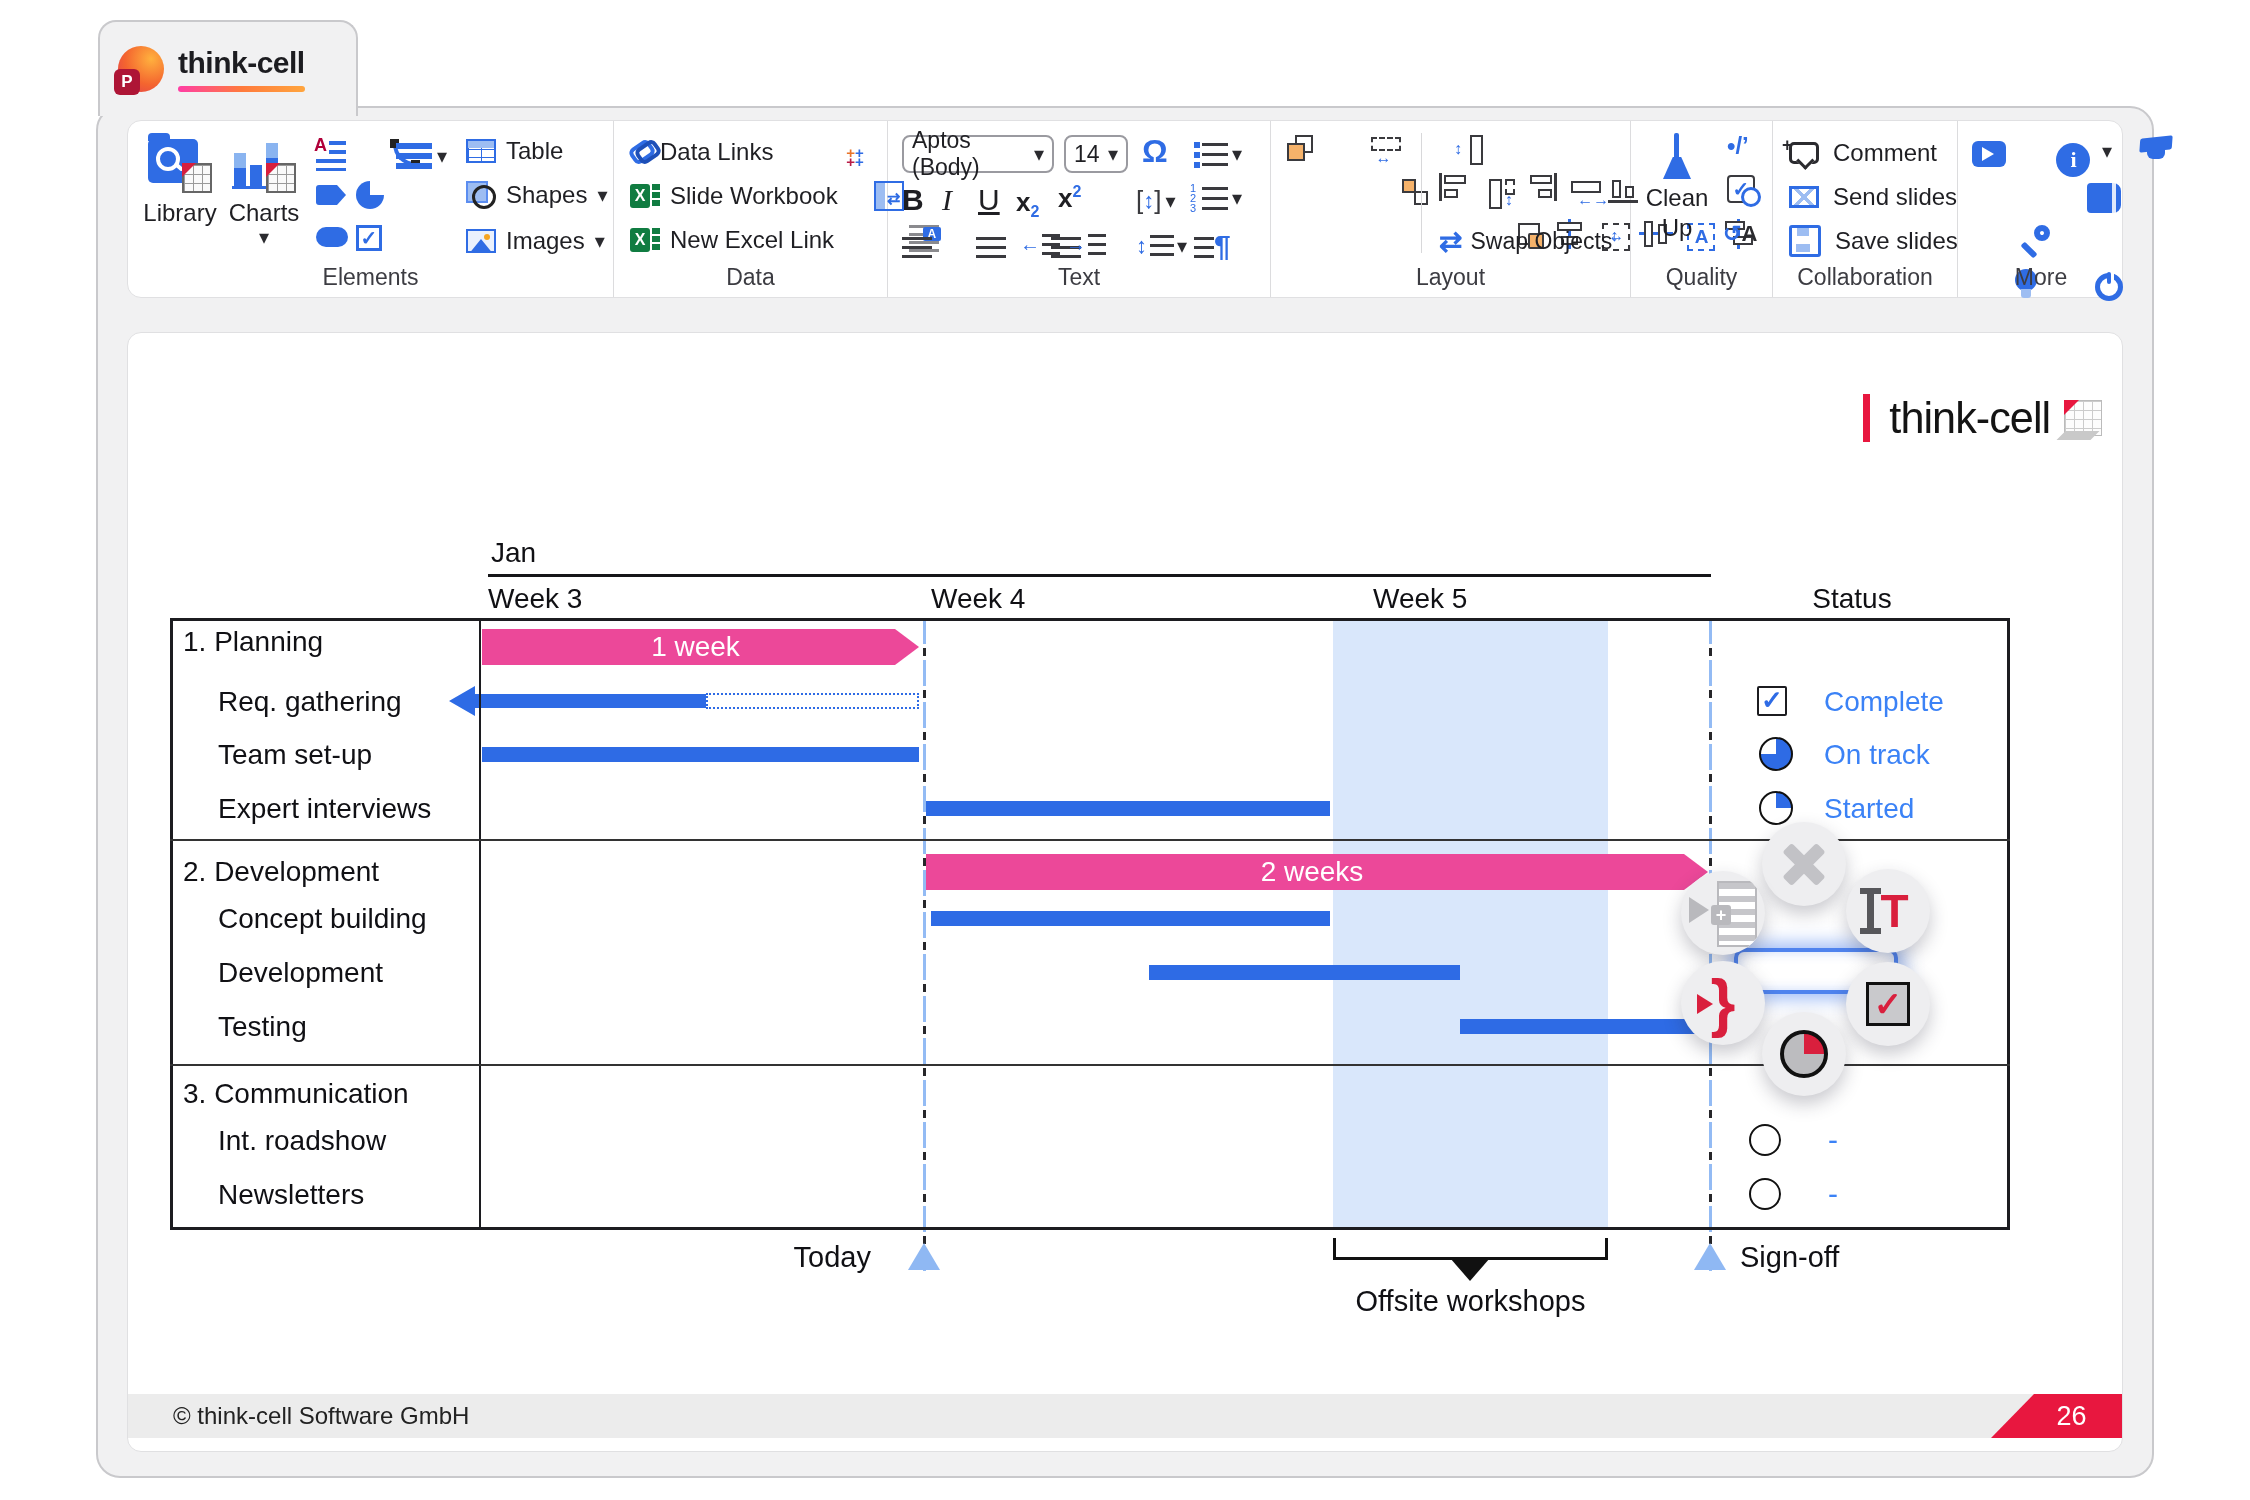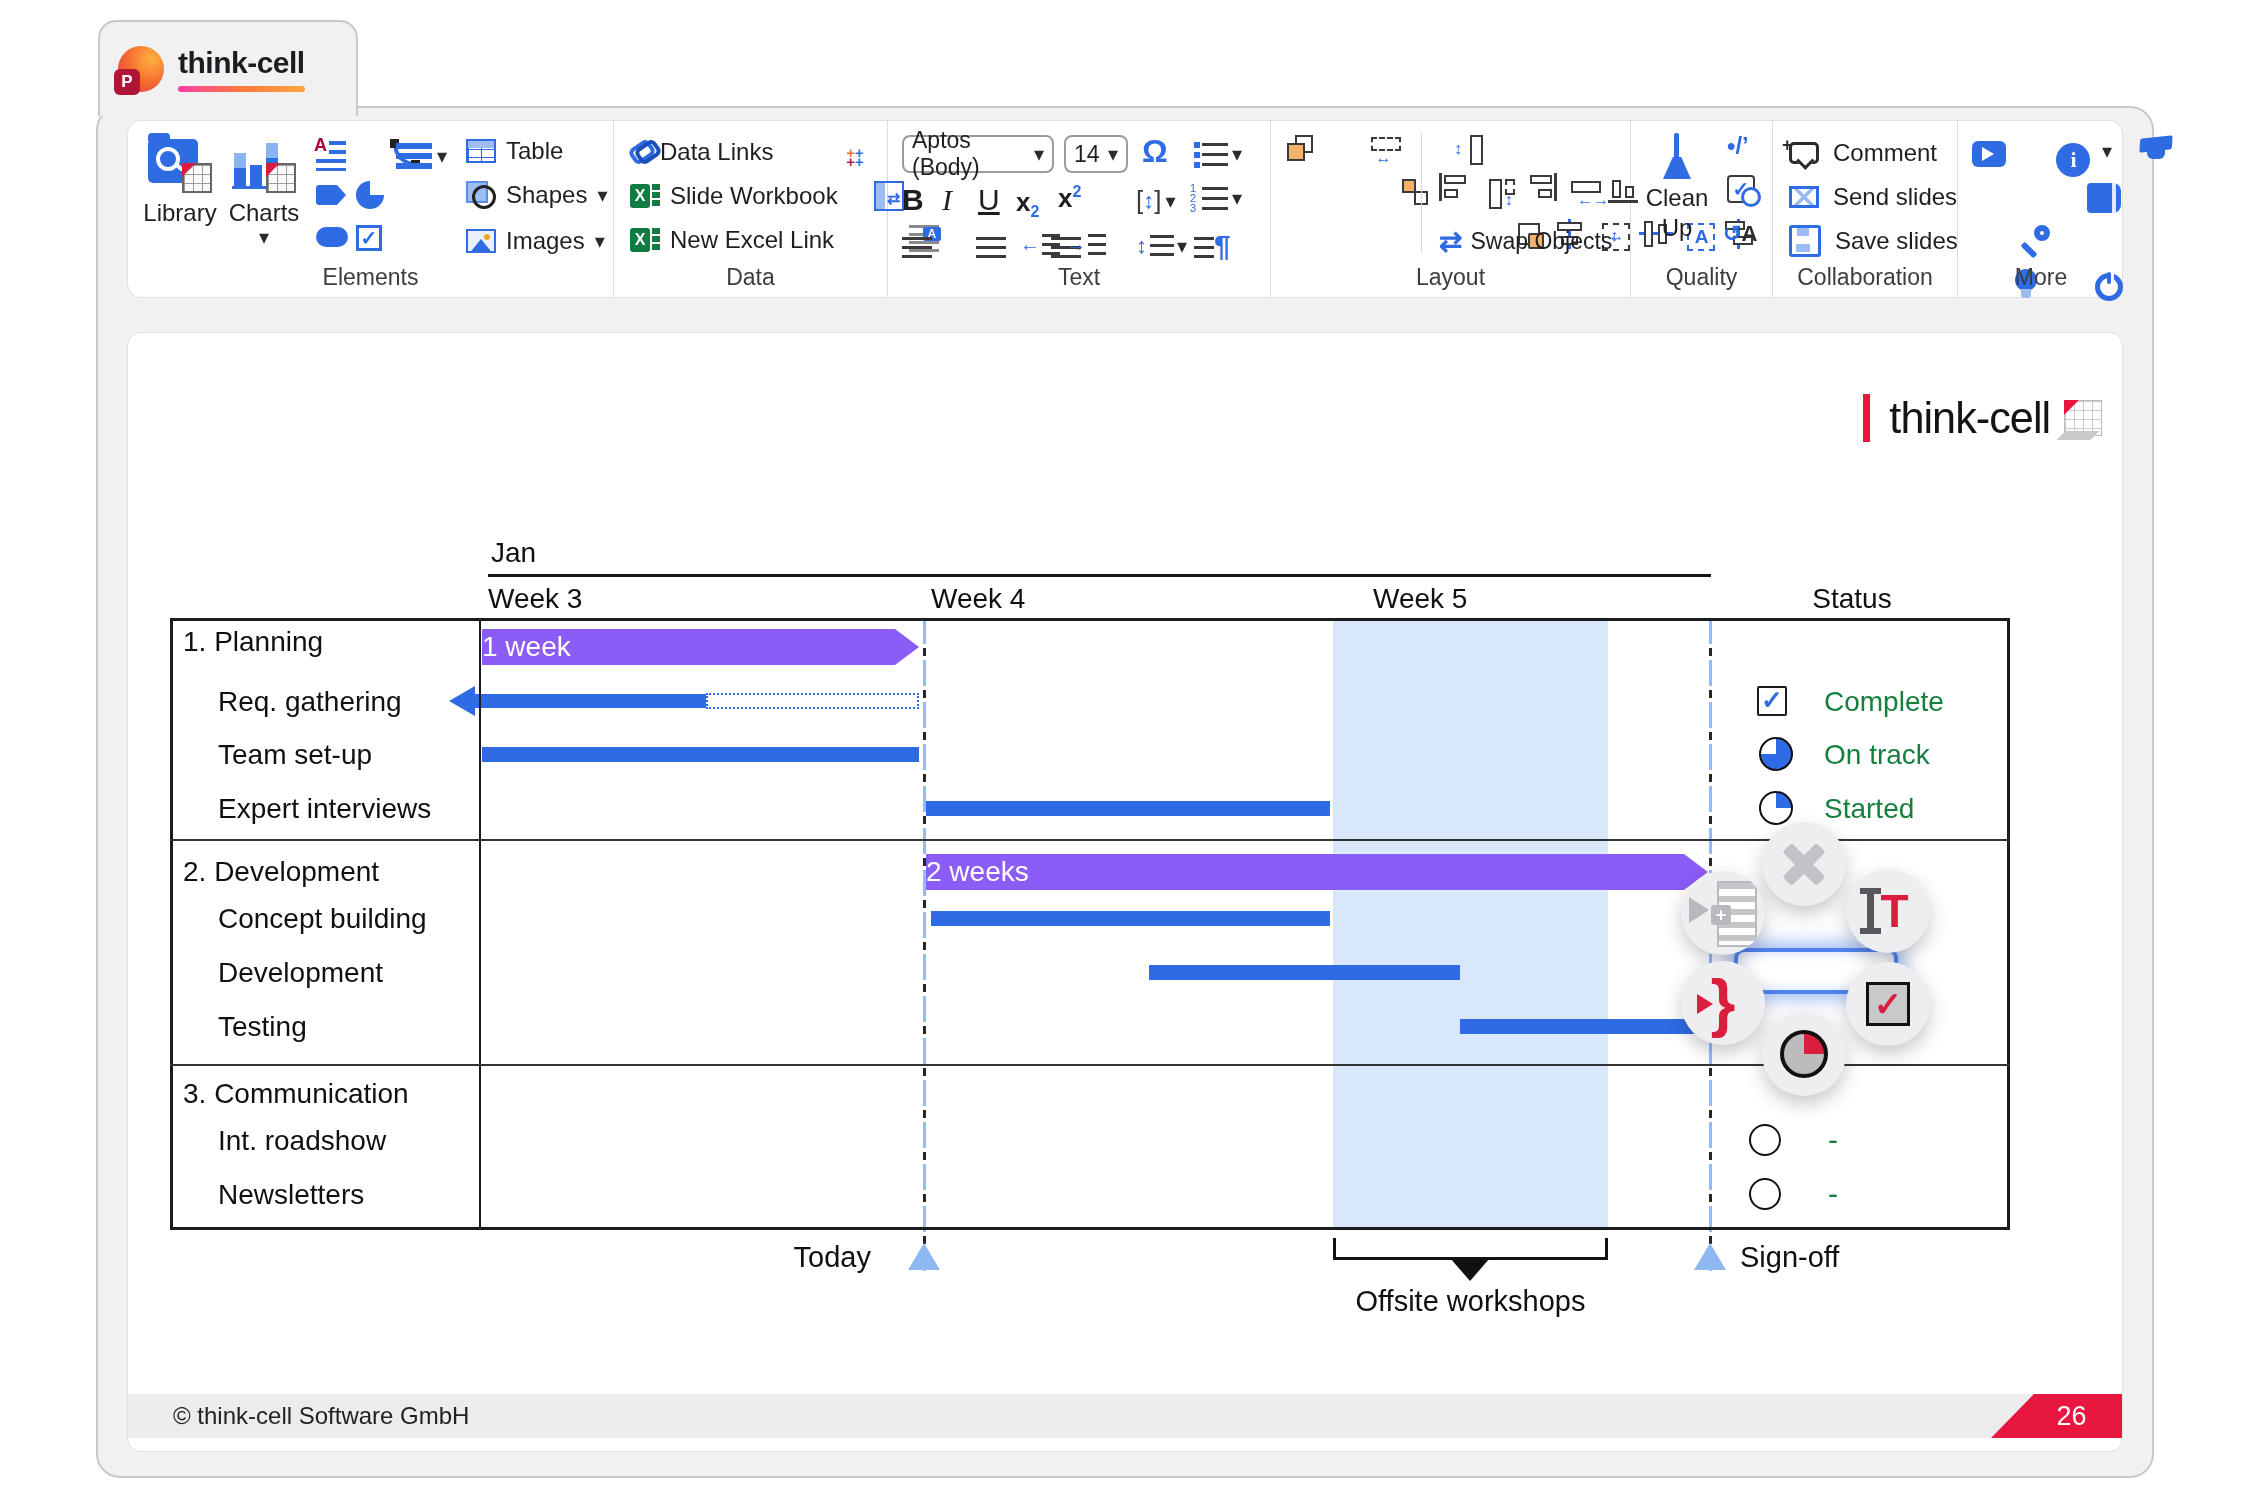--- a/index.html
+++ b/index.html
@@ -146,26 +146,26 @@
   .tc-cube:after{content:"";position:absolute;left:-4px;bottom:-5px;width:34px;height:9px;background:#c9c9c9;transform:skewX(-45deg);}
   .glabeltxt{font-size:28px;color:#101014;}
   .band{position:absolute;left:1205px;top:288px;width:275px;height:606px;background:#d9e7fb;z-index:0;}
   .vdash{position:absolute;width:3px;top:285px;height:653px;z-index:1;
     background:repeating-linear-gradient(180deg,#93bbf4 0 26px,rgba(0,0,0,0) 26px 30px,#26262a 30px 38px,rgba(0,0,0,0) 38px 42px);}
   .frame{position:absolute;left:42px;top:285px;width:1840px;height:612px;border:3px solid #1c1c20;box-sizing:border-box;z-index:3;pointer-events:none;}
   .vsep{position:absolute;left:351px;top:285px;width:2px;height:612px;background:#1c1c20;z-index:3;}
   .hsep{position:absolute;left:42px;width:1840px;height:2px;background:#333;z-index:3;}
   .rowlabel{position:absolute;font-size:28px;color:#101014;z-index:3;white-space:nowrap;}
   .bar{position:absolute;background:#2e6be5;z-index:2;}
-  .phasebar{position:absolute;height:36px;background:#8b5cf6;z-index:2;color:#fff;font-size:28px;
-    line-height:36px;clip-path:polygon(0 0,calc(100% - 24px) 0,100% 50%,calc(100% - 24px) 100%,0 100%);padding-right:10px;box-sizing:border-box;}
+  .phasebar{position:absolute;height:36px;background:#ec4899;z-index:2;color:#fff;font-size:28px;
+    text-align:center;line-height:36px;clip-path:polygon(0 0,calc(100% - 24px) 0,100% 50%,calc(100% - 24px) 100%,0 100%);padding-right:10px;box-sizing:border-box;}
   .reqarrow{position:absolute;left:321px;top:353px;width:257px;height:30px;background:#2e6be5;z-index:2;
     clip-path:polygon(0 50%,26px 0,26px 27%,100% 27%,100% 73%,26px 73%,26px 100%);}
   .dotted{position:absolute;left:578px;top:360px;width:213px;height:16px;border:2.5px dotted #2e6be5;box-sizing:border-box;z-index:2;}
-  .statlabel{position:absolute;font-size:28px;color:#15803d;z-index:3;}
+  .statlabel{position:absolute;font-size:28px;color:#3b82f6;z-index:3;}
   .cb{position:absolute;left:1629px;top:353px;width:30px;height:30px;border:2.5px solid #1c1c20;border-radius:2px;box-sizing:border-box;z-index:2;
     color:#2e6be5;font-size:26px;font-weight:bold;text-align:center;line-height:24px;}
   .pie{position:absolute;width:34px;height:34px;border:2.5px solid #111;border-radius:50%;box-sizing:border-box;z-index:2;}
   .pie-ontrack{left:1631px;top:404px;background:conic-gradient(#2e6be5 0 270deg,#fff 270deg 360deg);}
   .pie-started{left:1631px;top:458px;background:conic-gradient(#2e6be5 0 90deg,#fff 90deg 360deg);}
   .ocirc{position:absolute;left:1621px;width:32px;height:32px;border:2.5px solid #111;border-radius:50%;box-sizing:border-box;z-index:2;background:#fff;}
   
   .glow{position:absolute;left:1606px;top:615px;width:164px;height:46px;border-radius:10px;border:4px solid #4f83ee;background:#fff;
     box-shadow:0 0 18px 5px rgba(79,131,238,.55), inset 0 0 12px rgba(79,131,238,.3);z-index:5;box-sizing:border-box;}
   .fmc{position:absolute;width:84px;height:84px;border-radius:50%;background:#eeeef0;

